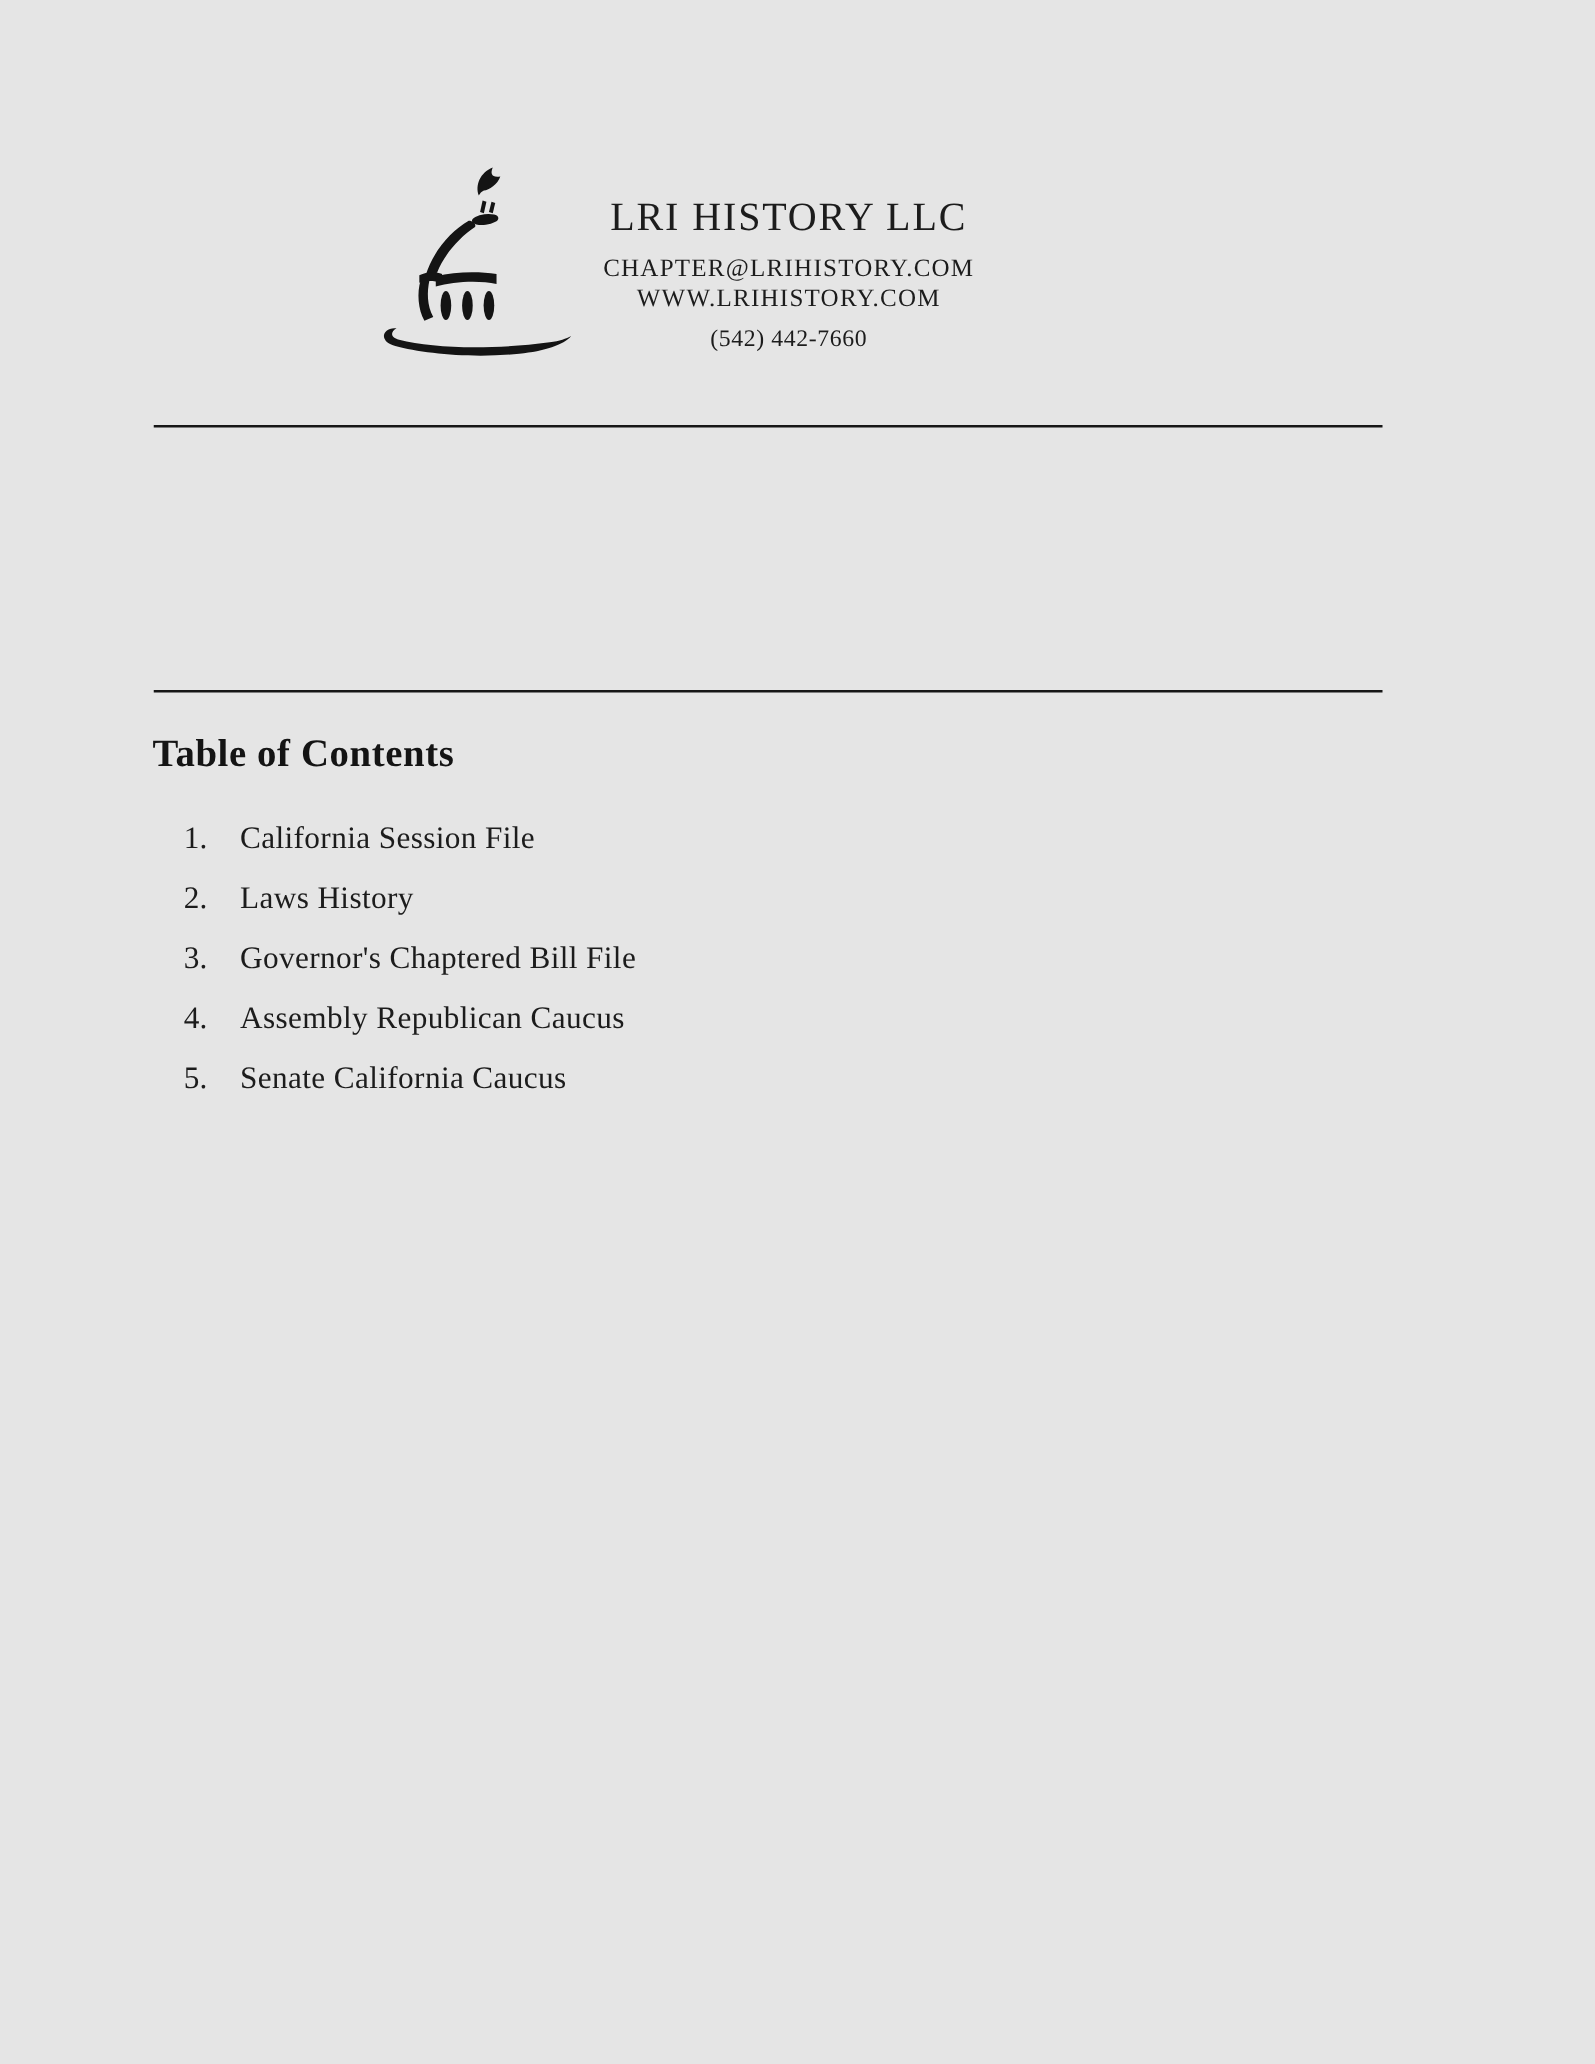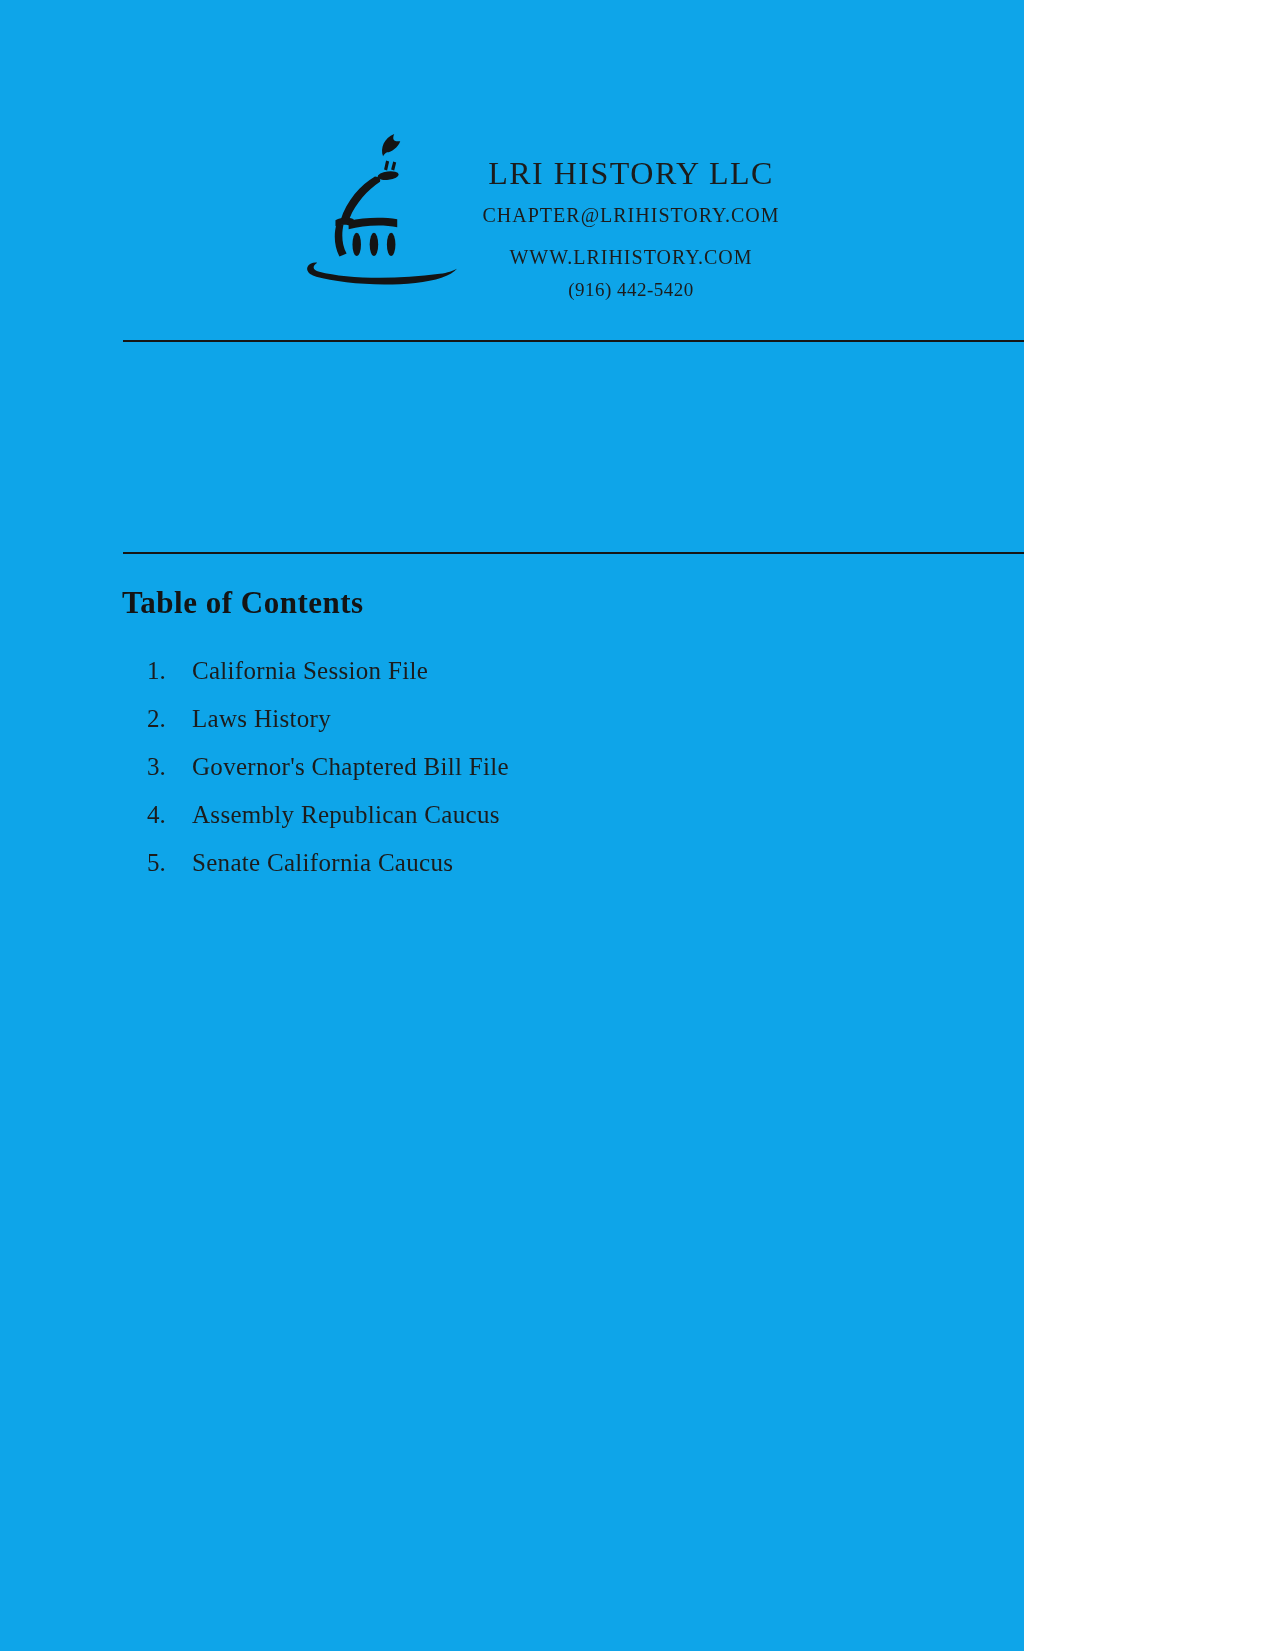--- a/index.html
+++ b/index.html
@@ -1,22 +1,22 @@
 <!DOCTYPE html>
 <html><head>
 <meta charset="utf-8">
 <style>
   * { margin: 0; padding: 0; box-sizing: border-box; }
   html, body { background: #ffffff; }
   body { font-family: "Liberation Serif", serif; }
   .page {
     position: relative;
-    width: 1024px;
+    width: 1276px;
     height: 1651px;
-    background: #0ea5e9;
+    background: #e5e5e5;
     overflow: hidden;
   }
   .logo {
     position: absolute;
     left: 298px;
     top: 126px;
     width: 162px;
     height: 164px;
   }
   .logo svg { width: 100%; height: 100%; }
@@ -32,21 +32,21 @@
     font-size: 32px;
     font-weight: normal;
     letter-spacing: 1.5px;
     line-height: 38px;
     color: #1c1c1c;
   }
   .contact-line {
     font-size: 20px;
     letter-spacing: 1px;
     line-height: 24px;
-    margin-top: 18px;
+    margin-top: 0;
     color: #1c1c1c;
   }
   .contact-line.first { margin-top: 11px; }
   .phone-line {
     font-size: 19px;
     letter-spacing: 0.5px;
     line-height: 23px;
     margin-top: 9px;
     color: #1c1c1c;
   }
@@ -132,21 +132,21 @@
       <ellipse cx="92" cy="116" rx="4.2" ry="11.5"></ellipse>
 
       <path d="M10,143 C7,139 11,133 19,134 C14,137 14,141 21,143 C48,150 95,151 140,145 C148,144 153,142 157,140 C151,147 136,152 116,154 C80,158 40,154 18,148 C13,146 11,145 10,143 Z"></path>
     </svg>
   </div>
 
   <div class="header-text">
     <div class="company-name">LRI HISTORY LLC</div>
     <div class="contact-line first">CHAPTER@LRIHISTORY.COM</div>
     <div class="contact-line">WWW.LRIHISTORY.COM</div>
-    <div class="phone-line">(916) 442-5420</div>
+    <div class="phone-line">(542) 442-7660</div>
   </div>
 
   <div class="rule rule-1"></div>
 
 
   <div class="rule rule-2"></div>
 
   <div class="toc-title">Table of Contents</div>
 
   <ol class="toc-list">

